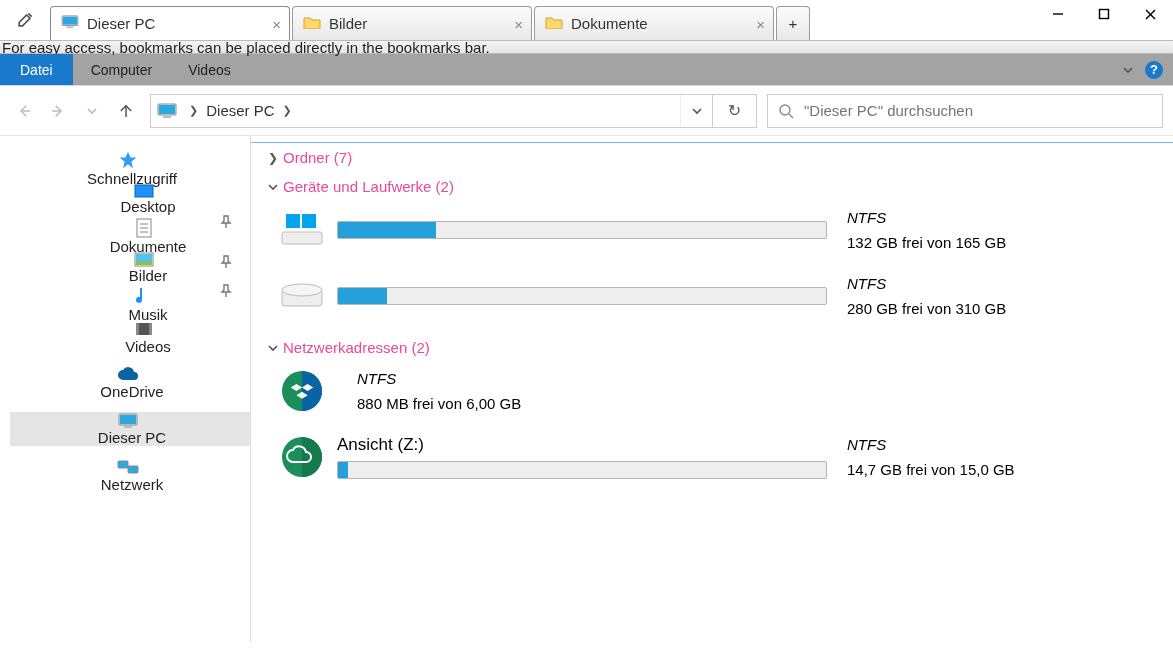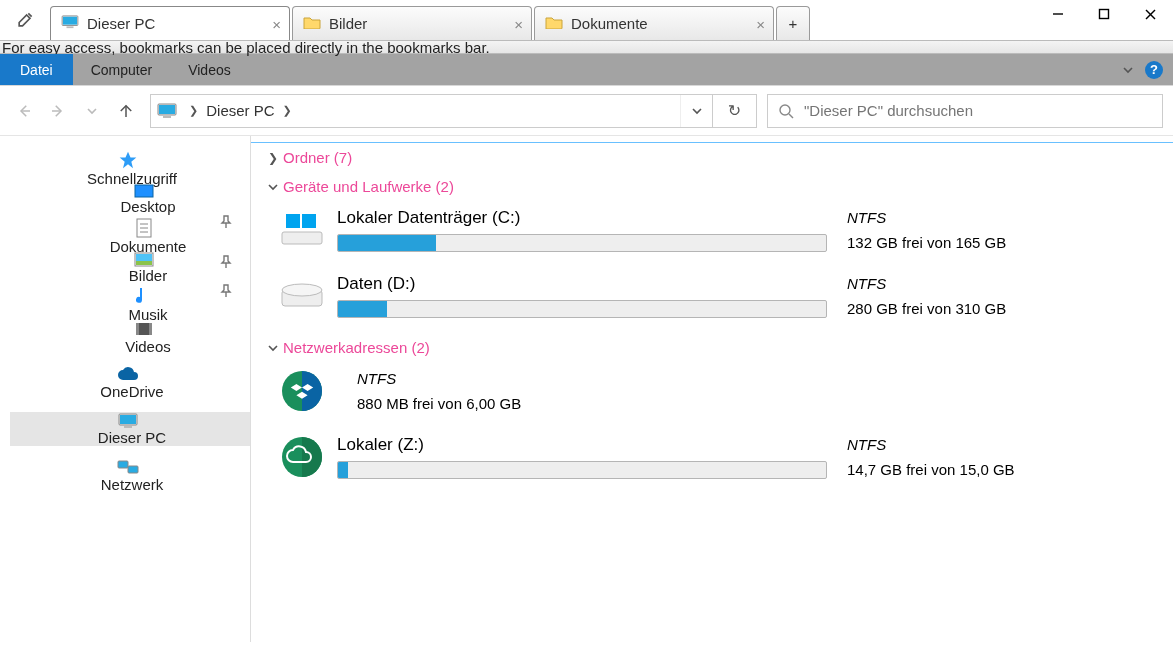--- a/index.html
+++ b/index.html
@@ -328,39 +328,37 @@
     <div id="drives-list">
         <div class="drive-row">
           <div class="drive-icon">
             <svg width="44" height="36" viewBox="0 0 44 36">
               <rect x="2" y="20" width="40" height="12" rx="2" fill="#eee" stroke="#bbb"></rect>
               <rect x="6" y="2" width="14" height="14" fill="#00a4ef"></rect>
               <rect x="22" y="2" width="14" height="14" fill="#00a4ef"></rect>
             </svg>
           </div>
           <div class="drive-main">
-            <div class="drive-name">Lokaler Datenträger (C:)</div>
             <div class="drive-bar">
               <div class="fill" style="width:20%"></div>
             </div>
           </div>
           <div class="drive-meta">
             <div class="fs">NTFS</div>
             <div>132 GB frei von 165 GB</div>
           </div>
         </div>
         <div class="drive-row">
           <div class="drive-icon">
             <svg width="44" height="28" viewBox="0 0 44 28">
               <rect x="2" y="8" width="40" height="16" rx="3" fill="#eee" stroke="#bbb"></rect>
               <ellipse cx="22" cy="8" rx="20" ry="6" fill="#f5f5f5" stroke="#bbb"></ellipse>
             </svg>
           </div>
           <div class="drive-main">
-            <div class="drive-name">Daten (D:)</div>
             <div class="drive-bar">
               <div class="fill" style="width:10%"></div>
             </div>
           </div>
           <div class="drive-meta">
             <div class="fs">NTFS</div>
             <div>280 GB frei von 310 GB</div>
           </div>
         </div>
       </div>
@@ -389,21 +387,21 @@
         </div>
         <div class="drive-row">
           <div class="drive-icon">
             <svg width="42" height="42" viewBox="0 0 42 42">
               <circle cx="21" cy="21" r="20" fill="#1a8f5c"></circle>
               <path d="M21 1a20 20 0 010 40V1z" fill="#16794d"></path>
               <path d="M12 26a6 6 0 010-12 7 7 0 0113 2 5 5 0 010 10H12z" fill="none" stroke="#fff" stroke-width="2"></path>
             </svg>
           </div>
           <div class="drive-main">
-            <div class="drive-name">Lokaler (Z:)</div>
+            <div class="drive-name">Ansicht (Z:)</div>
             <div class="drive-bar">
               <div class="fill" style="width:2%"></div>
             </div>
           </div>
           <div class="drive-meta">
             <div class="fs">NTFS</div>
             <div>14,7 GB frei von 15,0 GB</div>
           </div>
         </div>
       </div>

